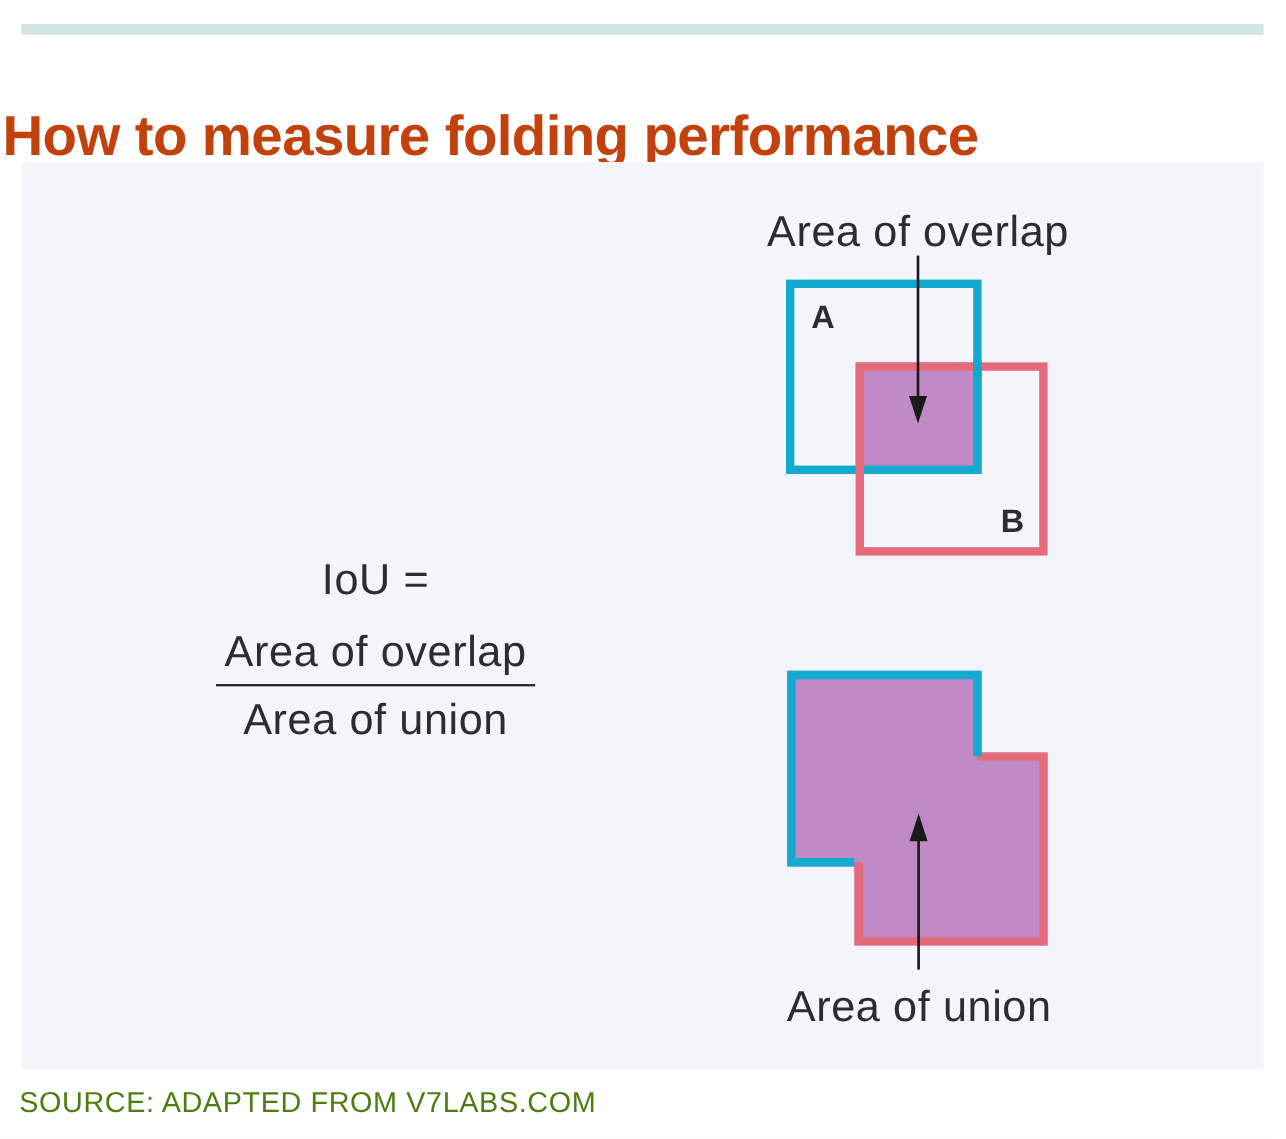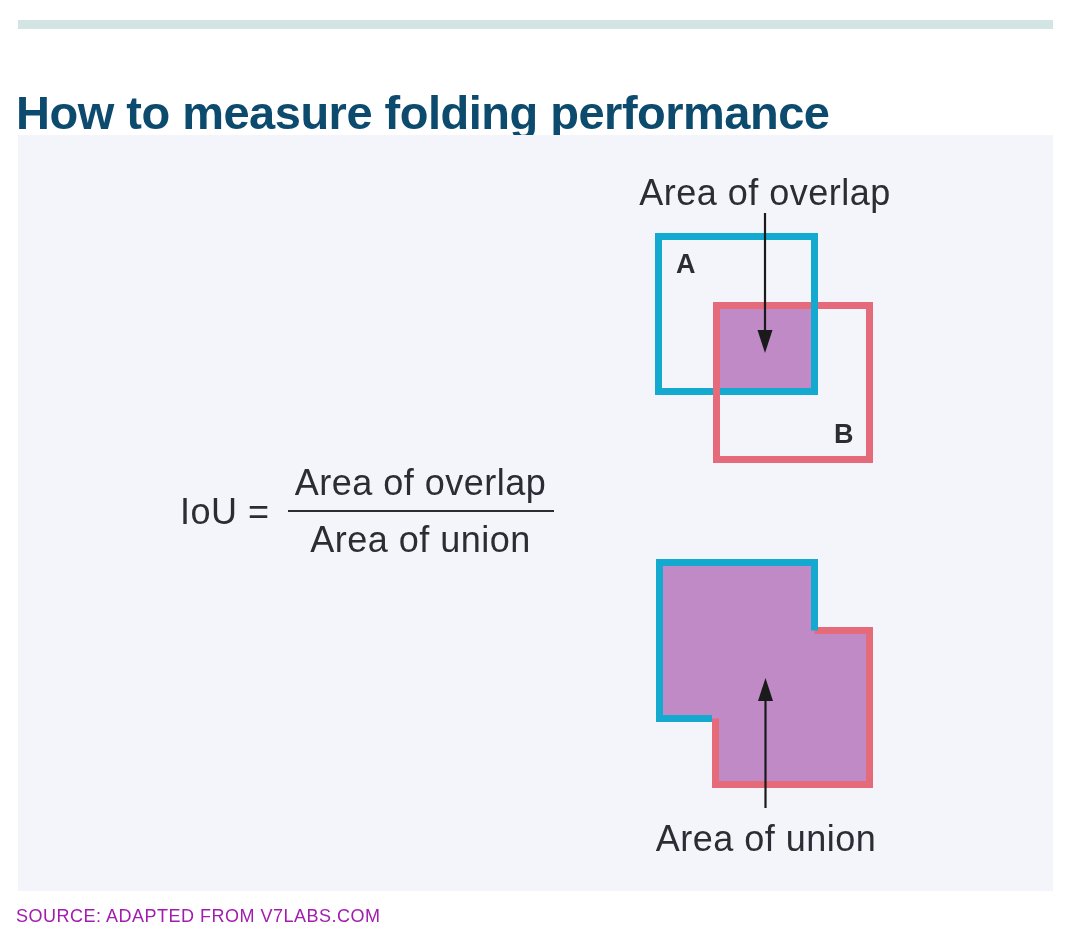--- a/index.html
+++ b/index.html
@@ -5,62 +5,62 @@
   html,body{margin:0;padding:0;}
   body{
     width:1072px;height:949px;position:relative;background:#ffffff;
     font-family:"Liberation Sans", sans-serif;overflow:hidden;
   }
   .accent-bar{
     position:absolute;left:18px;top:20px;width:1035px;height:9px;
     background:#d2e4e3;
   }
   .page-title{
-    position:absolute;left:16px;top:54px;width:1040px;
-    font-size:47px;font-weight:700;color:#0c4a6e;letter-spacing:-0.5px;
+    position:absolute;left:2px;top:54px;width:1040px;
+    font-size:47px;font-weight:700;color:#c2410c;letter-spacing:-0.5px;
   }
   .panel{
     position:absolute;left:18px;top:135px;width:1035px;height:756px;
     background:#f3f5fb;
   }
   .shapes{
     position:absolute;left:0;top:0;width:1072px;height:949px;
     pointer-events:none;
   }
   .diagram-label{
     position:absolute;font-size:36px;color:#2a2d33;letter-spacing:0.5px;
     white-space:nowrap;
   }
   .center-x{transform:translateX(-50%);}
   .box-letter{
     position:absolute;font-size:27px;font-weight:700;color:#2a2d33;
   }
   .formula{
-    position:absolute;left:180px;top:462px;display:flex;flex-direction:row;
+    position:absolute;left:180px;top:462px;display:flex;flex-direction:column;
     align-items:center;gap:18px;
   }
   .formula-lhs{
     font-size:36px;color:#2a2d33;letter-spacing:0.5px;white-space:nowrap;
   }
   .fraction{
     display:flex;flex-direction:column;align-items:center;width:266px;
   }
   .fraction-text{
     font-size:36px;color:#2a2d33;letter-spacing:0.5px;line-height:42px;
     white-space:nowrap;
   }
   .fraction-bar{
     width:266px;height:2px;background:#2a2d33;margin:6px 0 7px 0;
   }
   .footer{
     position:absolute;left:16px;top:906px;width:1041px;display:flex;
     justify-content:space-between;align-items:flex-start;
   }
   .footer-text{
-    font-size:18px;color:#a21caf;letter-spacing:0.5px;white-space:nowrap;
+    font-size:24px;color:#4d7c0f;letter-spacing:0.5px;white-space:nowrap;
   }
 </style>
 </head>
 <body>
 
 <div class="accent-bar"></div>
 
 <h1 class="page-title">How to measure folding performance</h1>
 
 <div class="panel"></div>

